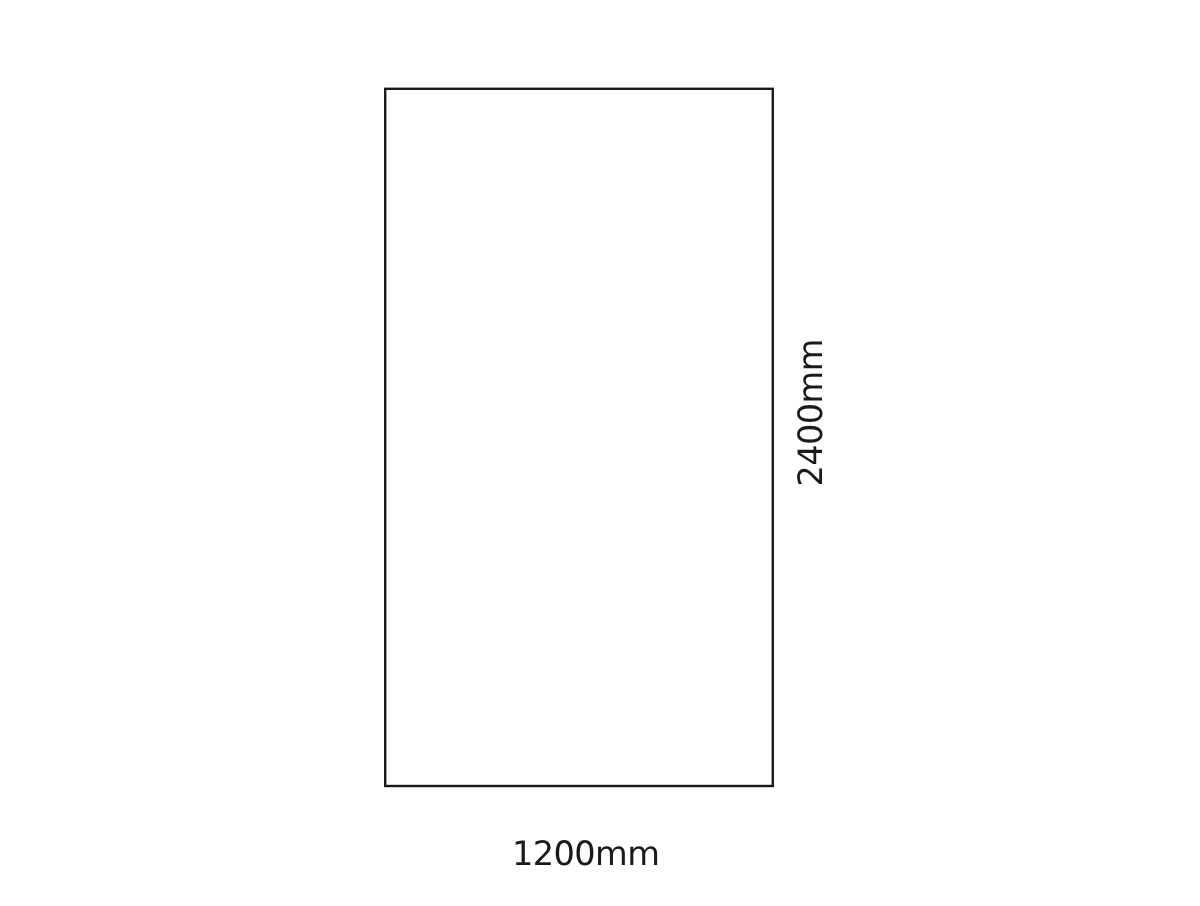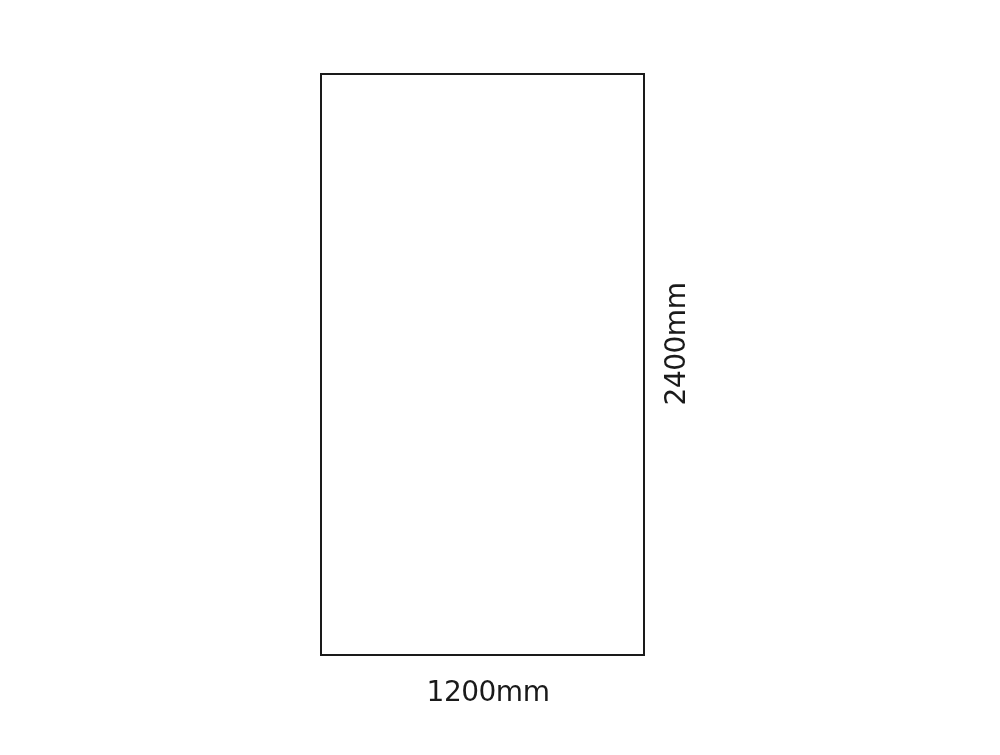--- a/index.html
+++ b/index.html
@@ -33,21 +33,21 @@
   .dim-label {
     position: absolute;
     color: var(--text);
     font-size: 28px;
     letter-spacing: -0.5px;
     white-space: nowrap;
     line-height: 1;
   }
   .dim-label-width {
     left: 488px;
-    top: 678px;
+    top: 698px;
     transform: translateX(-50%);
   }
   .dim-label-height {
     left: 676px;
     top: 344px;
     transform: translate(-50%, -50%) rotate(-90deg);
   }
 </style>
 </head>
 <body>

